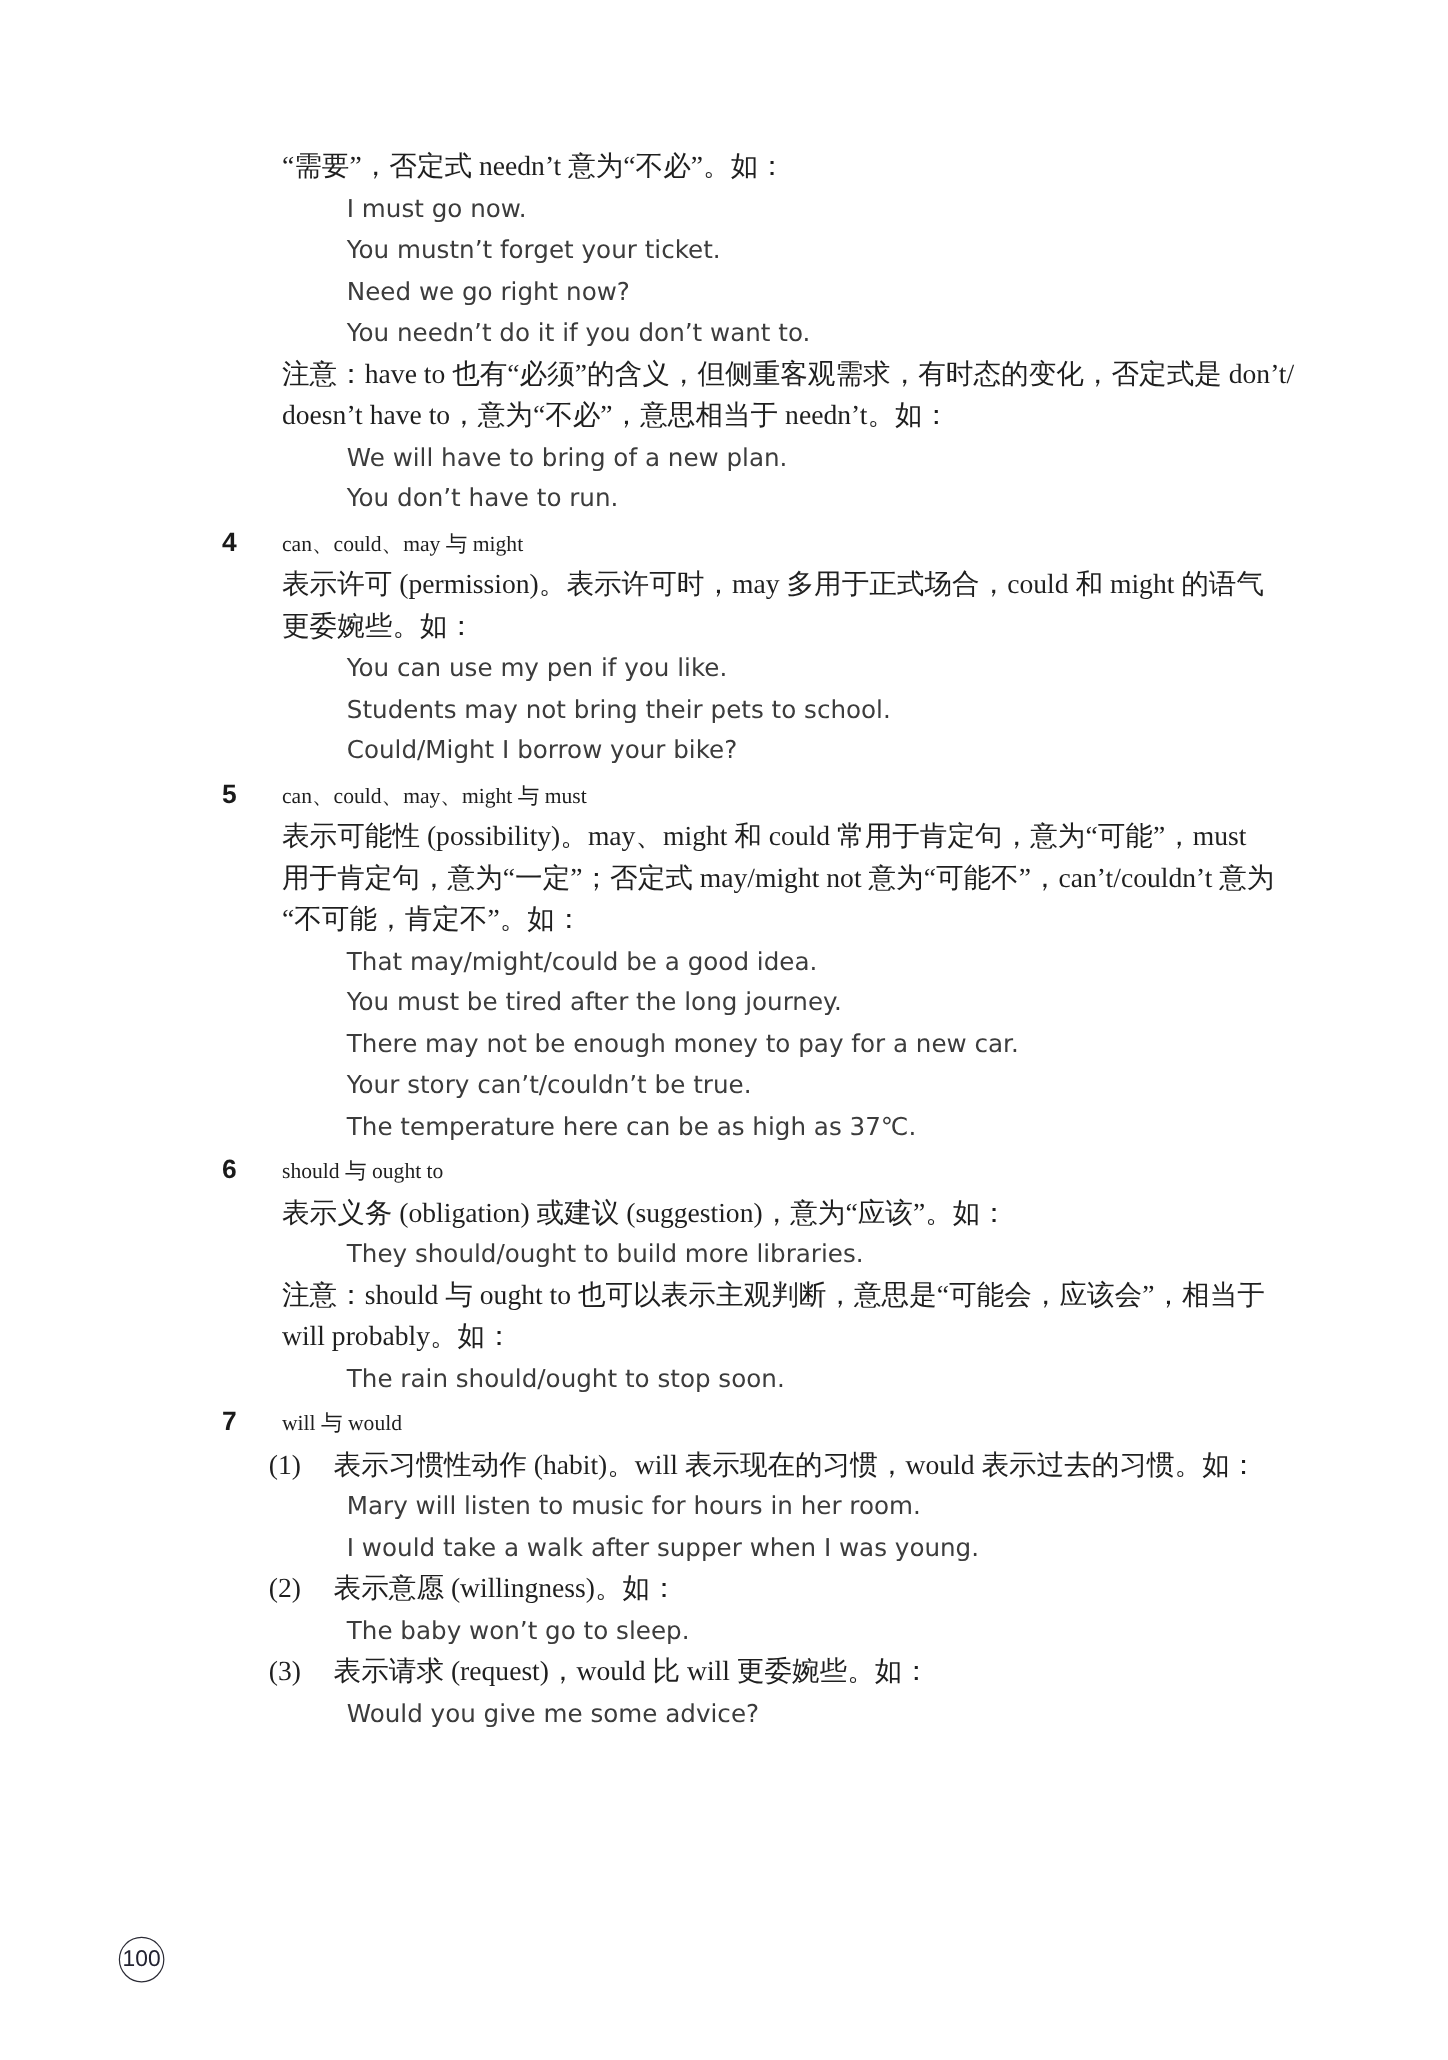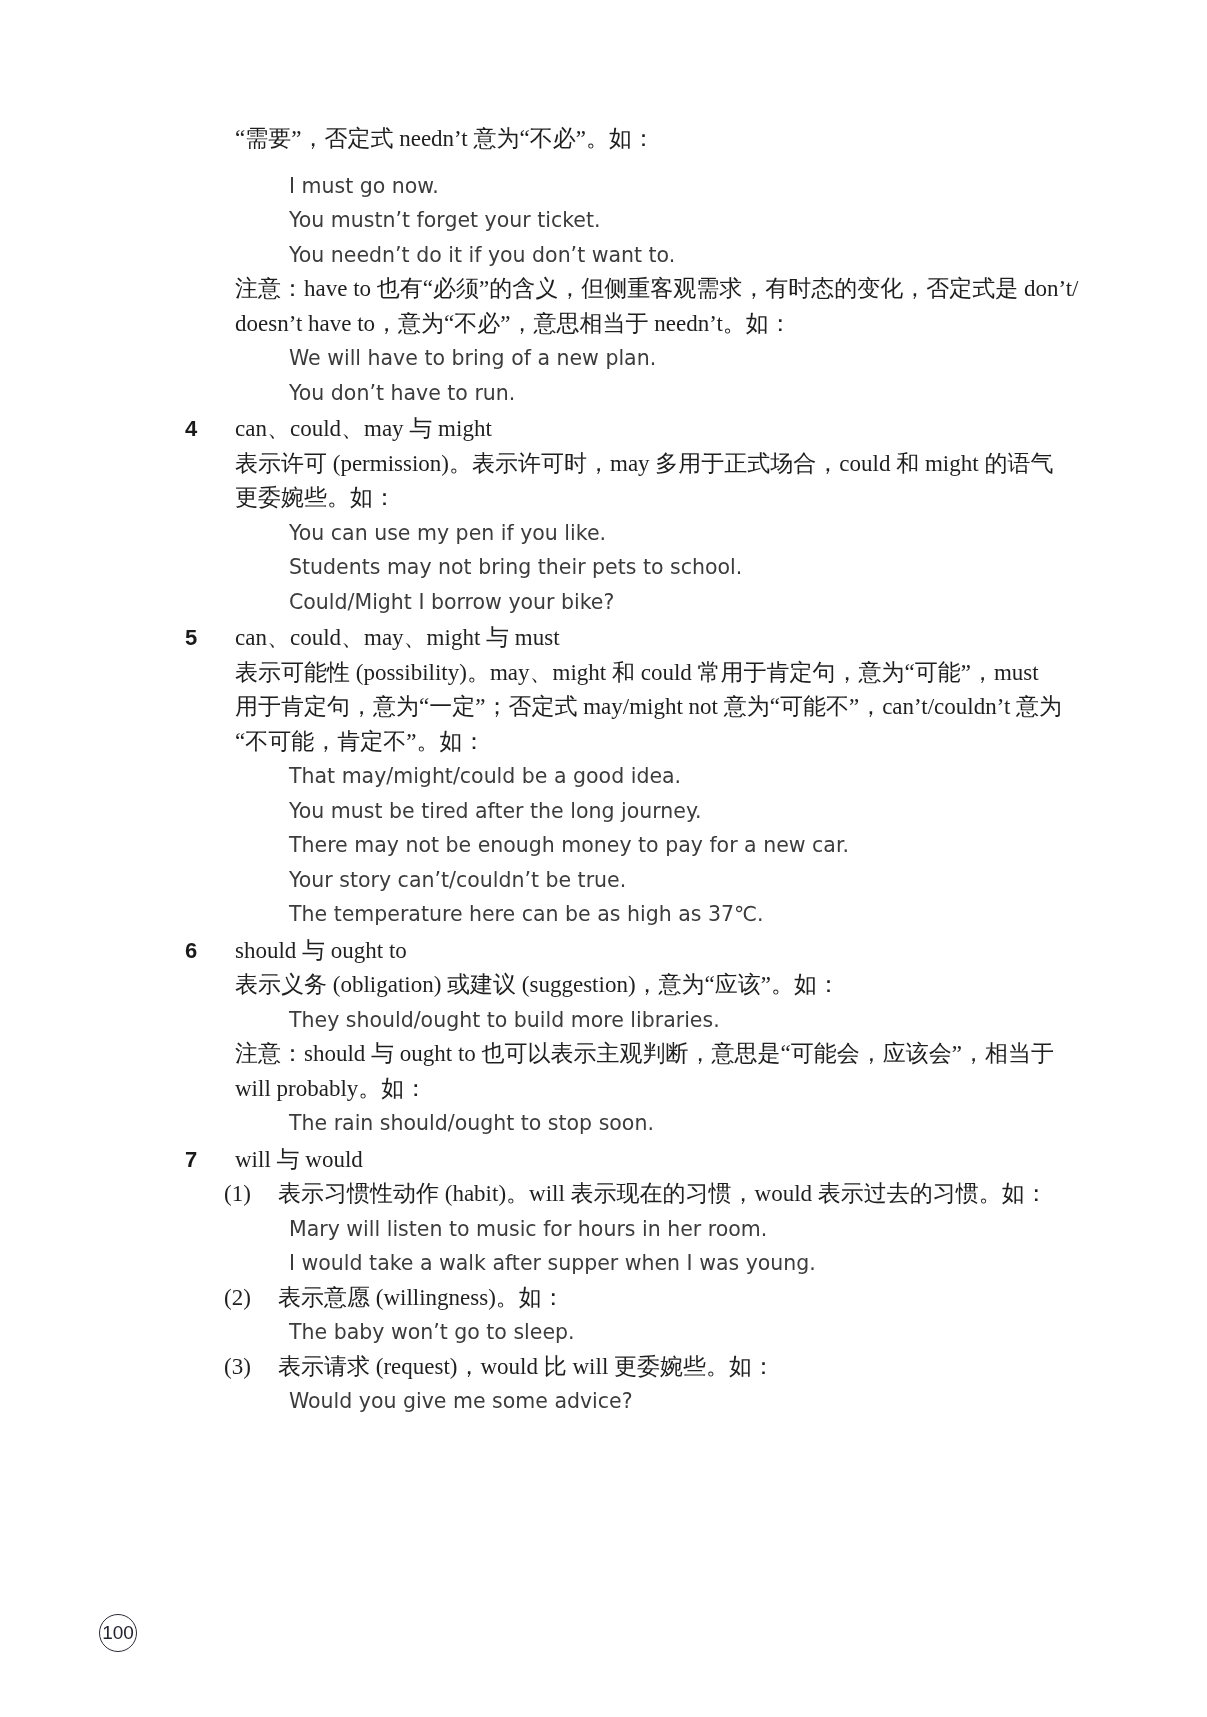--- a/index.html
+++ b/index.html
@@ -23,38 +23,38 @@
     top: 122px;
     width: 1000px;
   }
   .line {
     line-height: 34.5px;
     font-size: 23px;
     color: #1f1f1f;
     white-space: nowrap;
   }
   
-  .content > .line:nth-child(2) { margin-top: 12px; }
+  .content > .line:nth-child(2) { }
   .line.para { margin-left: 50px; }
   .line.example {
     margin-left: 104px;
     font-family: "DejaVu Sans", sans-serif;
     font-size: 20.5px;
     color: #3c3c3c;
   }
   .line.section { margin-top: 2px; }
   .section .num {
     display: inline-block;
     width: 50px;
     font-family: "Liberation Sans", sans-serif;
     font-weight: 700;
     font-size: 22px;
     color: #1a1a1a;
   }
-  .section .title { font-size: 23px; }
+  .section .title { font-size: 18px; }
   .line.subitem { margin-left: 39px; }
   .subitem .marker {
     display: inline-block;
     width: 54px;
   }
   .page-number {
     position: absolute;
     left: 99px;
     top: 1614px;
     width: 38px;
@@ -71,20 +71,21 @@
   }
 </style>
 </head>
 <body>
 
 <div class="page">
   <div class="content">
       <div class="line para">“需要”，否定式 needn’t 意为“不必”。如：</div>
       <div class="line example">I must go now.</div>
       <div class="line example">You mustn’t forget your ticket.</div>
+      <div class="line example">Need we go right now?</div>
       <div class="line example">You needn’t do it if you don’t want to.</div>
       <div class="line para">注意：have to 也有“必须”的含义，但侧重客观需求，有时态的变化，否定式是 don’t/</div>
       <div class="line para">doesn’t have to，意为“不必”，意思相当于 needn’t。如：</div>
       <div class="line example">We will have to bring of a new plan.</div>
       <div class="line example">You don’t have to run.</div>
       <div class="line section"><span class="num">4</span><span class="title">can、could、may 与 might</span></div>
       <div class="line para">表示许可 (permission)。表示许可时，may 多用于正式场合，could 和 might 的语气</div>
       <div class="line para">更委婉些。如：</div>
       <div class="line example">You can use my pen if you like.</div>
       <div class="line example">Students may not bring their pets to school.</div>

